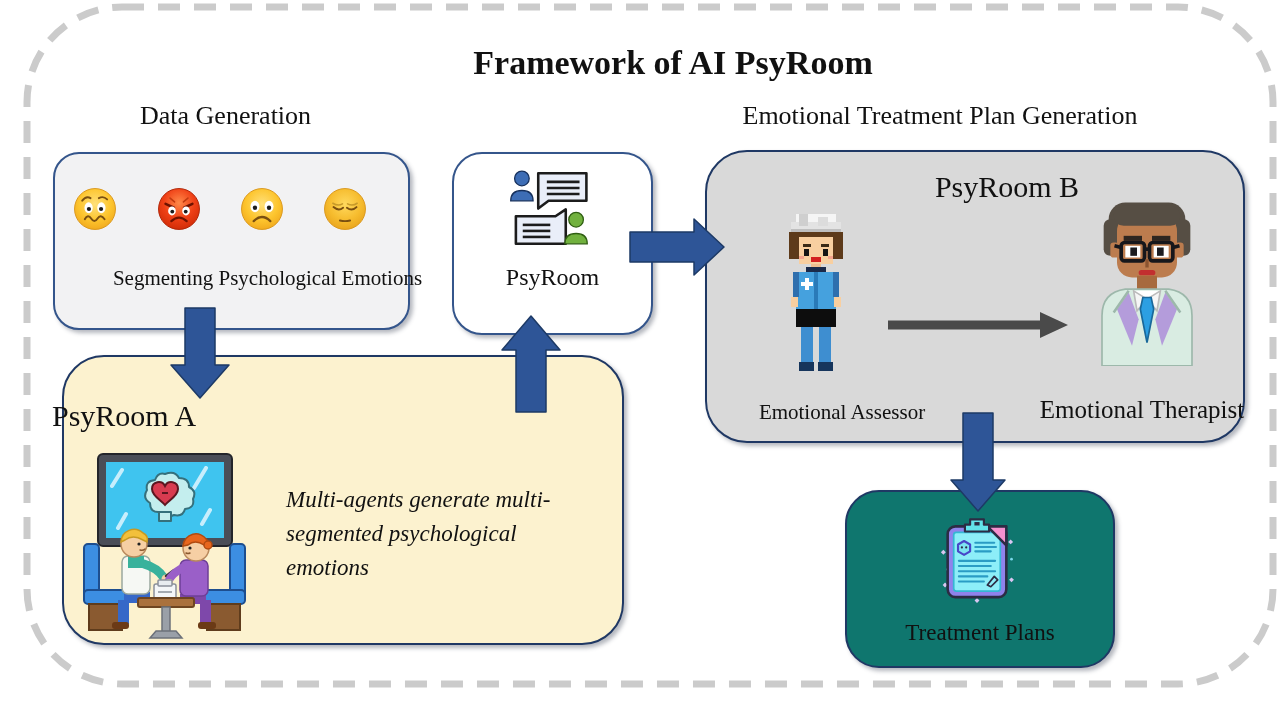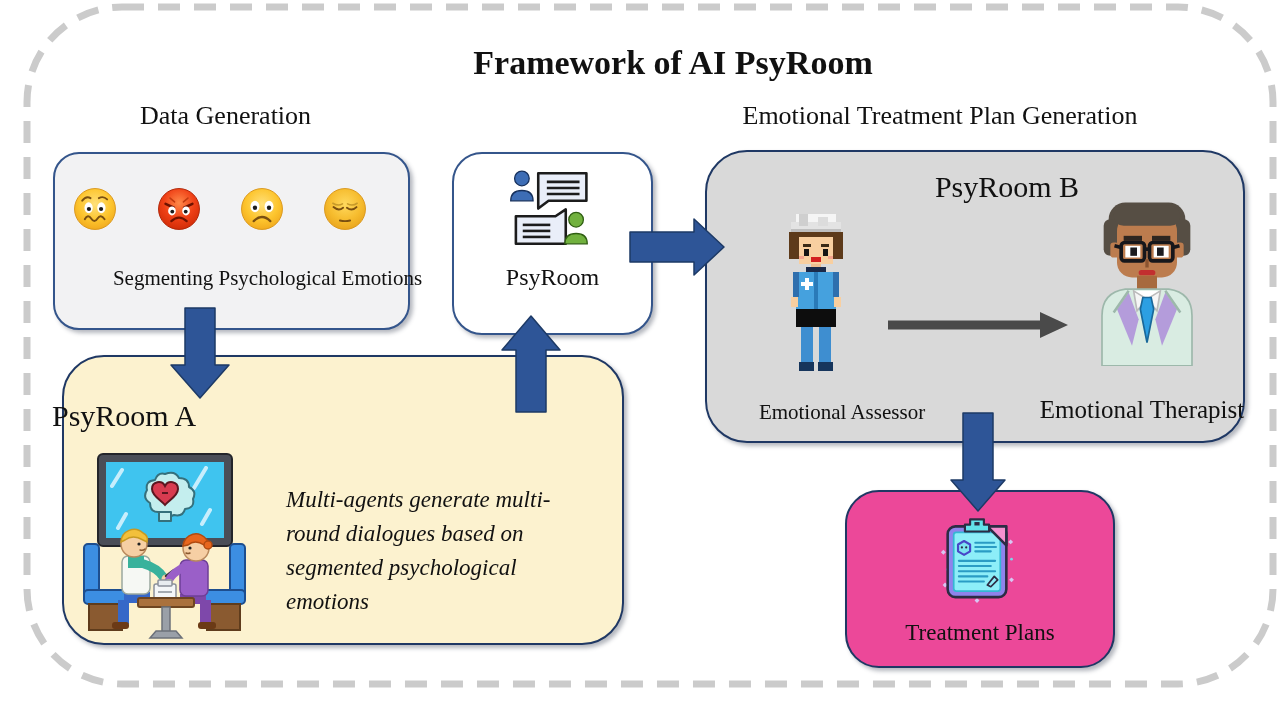--- a/index.html
+++ b/index.html
@@ -15,21 +15,21 @@
   .box{position:absolute;box-sizing:border-box;z-index:1;
        box-shadow:3px 3px 4px rgba(40,50,70,0.35);}
   .box-emotions{left:53px;top:152px;width:357px;height:178px;background:#f2f2f3;
                 border:2px solid #34558b;border-radius:26px;}
   .box-psyroom{left:452px;top:152px;width:201px;height:183px;background:#ffffff;
                border:2px solid #34558b;border-radius:30px;}
   .box-psyroom-b{left:705px;top:150px;width:540px;height:293px;background:#d9d9d9;
                  border:2.5px solid #1f3864;border-radius:42px;}
   .box-psyroom-a{left:62px;top:355px;width:562px;height:290px;background:#fcf2cf;
                  border:2.5px solid #1f3864;border-radius:42px;}
-  .box-treatment{left:845px;top:490px;width:270px;height:178px;background:#ec4899;
+  .box-treatment{left:845px;top:490px;width:270px;height:178px;background:#0f766e;
                  border:2px solid #1f3864;border-radius:34px;}
   .emoji-row{position:absolute;left:0;top:32px;width:100%;height:46px;}
   .emoji{position:absolute;top:0;width:46px;height:46px;}
   .e1{left:17px;} .e2{left:101px;} .e3{left:184px;} .e4{left:267px;}
   .emotions-label{position:absolute;left:0;top:112px;width:100%;text-align:center;font-size:21px;margin-left:36px;}
   .chat-icon{position:absolute;left:55px;top:14px;}
   .psyroom-label{position:absolute;left:0;top:110px;width:100%;text-align:center;font-size:24px;}
   .b-title{position:absolute;left:17px;top:18px;width:100%;text-align:center;font-size:30px;transform:translateX(15px);}
   .nurse{position:absolute;left:74px;top:60px;}
   .process-text{position:absolute;left:190px;top:68px;width:170px;text-align:center;
@@ -270,21 +270,20 @@
       <rect x="72" y="132" width="22" height="15" rx="2" fill="#f4f6f8" stroke="#8a909a" stroke-width="1.5"></rect>
       <rect x="76" y="128" width="14" height="6" rx="1" fill="#e8ecf0" stroke="#8a909a" stroke-width="1.5"></rect>
       <line x1="76" y1="140" x2="90" y2="140" stroke="#8a909a" stroke-width="1.5"></line>
       <rect x="56" y="146" width="56" height="9" rx="2" fill="#a9713d" stroke="#6e4520" stroke-width="2"></rect>
       <rect x="80" y="155" width="8" height="26" fill="#9aa0a8" stroke="#6c717a" stroke-width="1.5"></rect>
       <polygon points="68,186 100,186 94,179 74,179" fill="#9aa0a8" stroke="#6c717a" stroke-width="1.5"></polygon>
     </svg>
 
     <div class="a-desc">
       <div>Multi-agents generate multi-</div>
-      <div>round dialogues based on</div>
       <div>segmented psychological</div>
       <div>emotions</div>
     </div>
   </div>
 
   <div class="box box-treatment">
     <svg class="clipboard" width="80" height="88" viewBox="0 0 92 102">
       <g fill="#d8c6f2">
         <rect x="5" y="40" width="4" height="4" transform="rotate(45 7 42)"></rect>
         <rect x="83" y="28" width="4" height="4" transform="rotate(45 85 30)"></rect>

